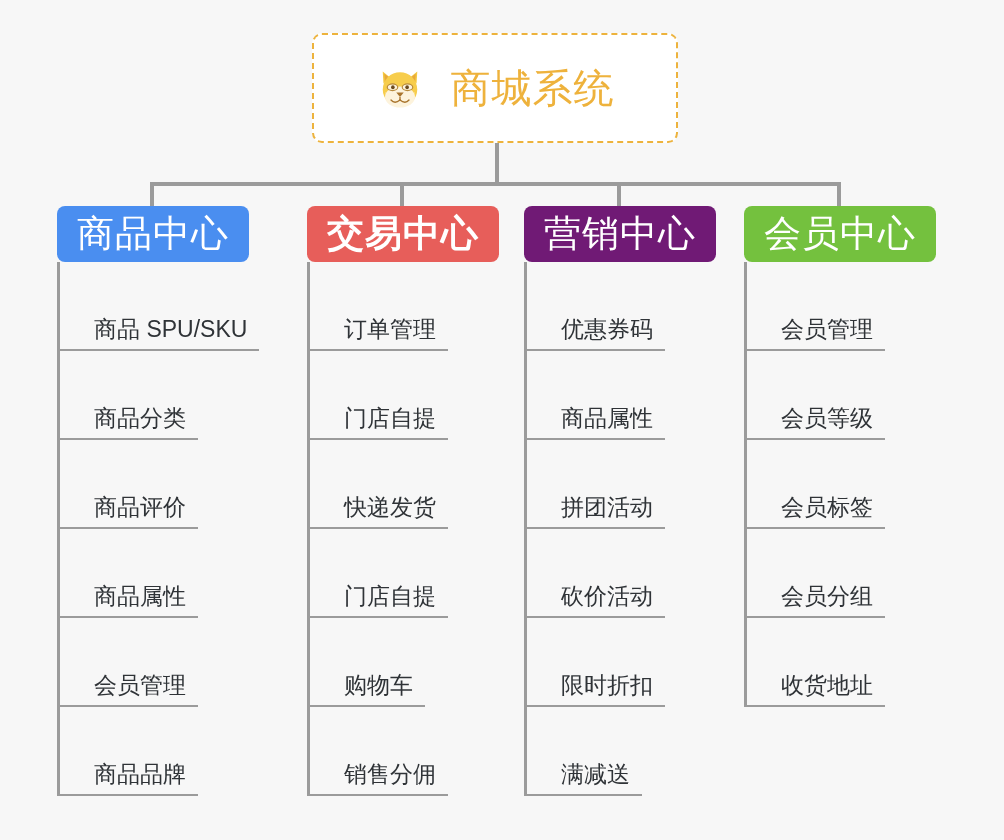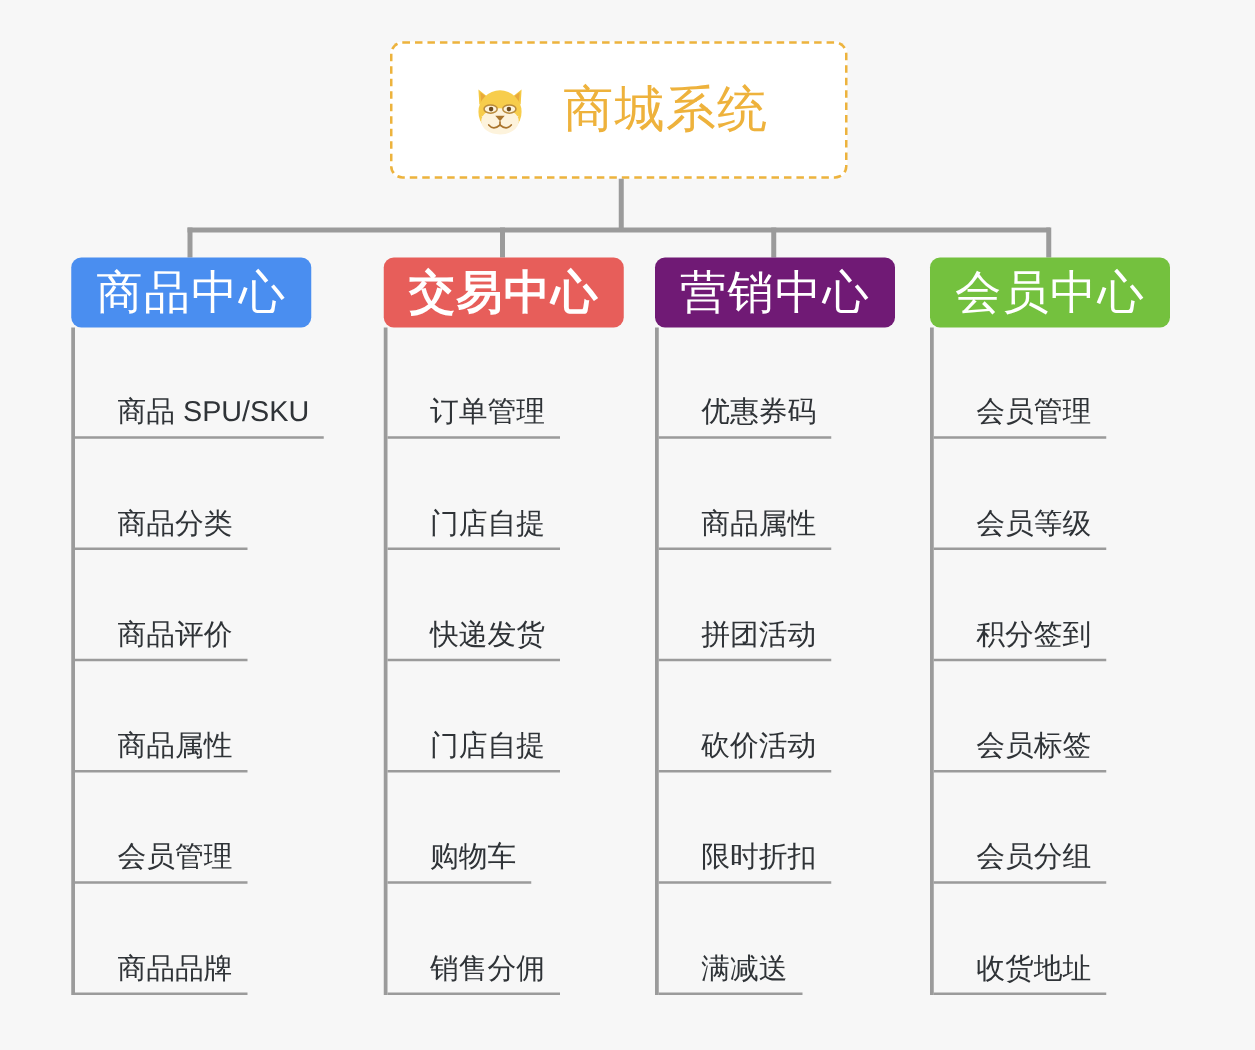--- a/index.html
+++ b/index.html
@@ -251,23 +251,20 @@
       <span>会员中心</span>
     </div>
     <div class="branch">
       <div class="leaf">
           <span class="leaf-inner"><span class="leaf-label">会员管理</span></span>
         </div>
       <div class="leaf">
           <span class="leaf-inner"><span class="leaf-label">会员等级</span></span>
         </div>
       <div class="leaf">
-          <span class="leaf-inner"><span class="leaf-label">积分签到</span></span>
-        </div>
-      <div class="leaf">
           <span class="leaf-inner"><span class="leaf-label">会员标签</span></span>
         </div>
       <div class="leaf">
           <span class="leaf-inner"><span class="leaf-label">会员分组</span></span>
         </div>
       <div class="leaf">
           <span class="leaf-inner"><span class="leaf-label">收货地址</span></span>
         </div>
     </div>
   </div>

